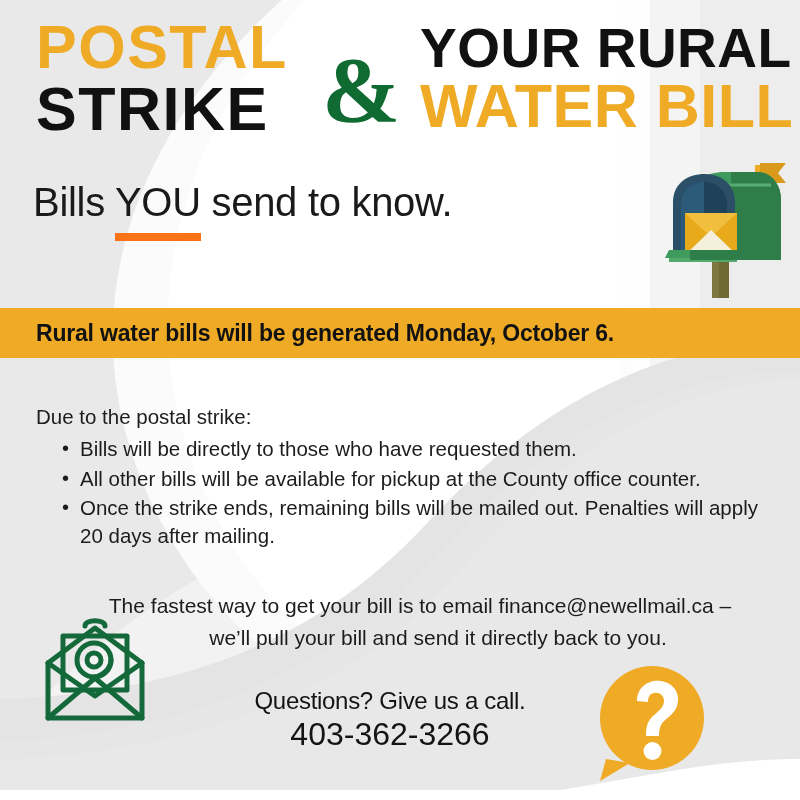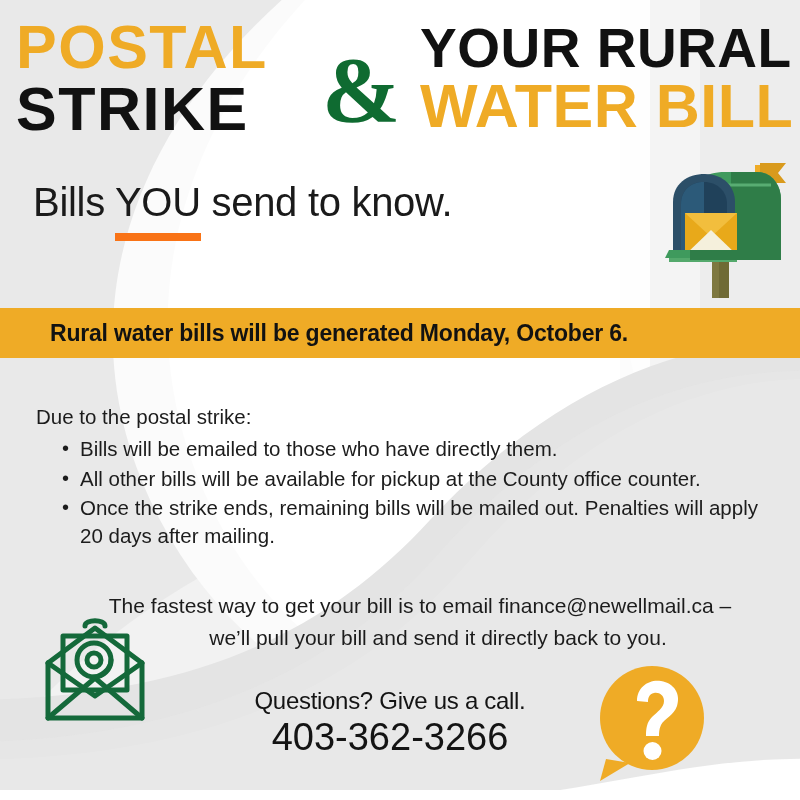--- a/index.html
+++ b/index.html
@@ -15,21 +15,21 @@
   }
   
   .bg-layer{position:absolute;inset:0;overflow:hidden;pointer-events:none;}
   .bg-layer svg{display:block;width:800px;height:800px;}
 
   
   .headline{
     position:absolute;left:0;top:0;width:800px;height:150px;
   }
   .hl-left{
-    position:absolute;left:16px;top:18px;width:330px;
+    position:absolute;left:36px;top:18px;width:330px;
     text-align:left;line-height:0.98;
   }
   .hl-postal{
     display:block;font-size:61px;font-weight:bold;color:#efab26;
     letter-spacing:1.5px;font-family:"Liberation Sans",sans-serif;
   }
   .hl-strike{
     display:block;font-size:61px;font-weight:bold;color:#111111;
     letter-spacing:1.5px;margin-top:2px;font-family:"Liberation Sans",sans-serif;
   }
@@ -63,21 +63,21 @@
 
   
   .mailbox{position:absolute;left:645px;top:150px;width:150px;height:150px;}
 
   
   .banner{
     position:absolute;left:0;top:308px;width:800px;height:50px;
     background:#efab26;display:flex;align-items:center;
   }
   .banner-text{
-    padding-left:50px;font-size:23px;font-weight:bold;color:#121212;
+    padding-left:36px;font-size:23px;font-weight:bold;color:#121212;
     letter-spacing:-0.2px;
   }
 
   
   .body-copy{
     position:absolute;left:36px;top:378px;width:740px;
     color:#1c1c1c;font-size:20.5px;line-height:1.38;margin-top:25px;
   }
   .intro{margin:0 0 4px 0;}
   .bullets{margin:0;padding:0 0 0 26px;list-style:none;}
@@ -95,21 +95,21 @@
 
   
   .email-icon{position:absolute;left:30px;top:618px;width:130px;height:110px;}
 
   
   .questions{
     position:absolute;left:180px;top:688px;width:420px;
     text-align:center;color:#141414;
   }
   .q-line{display:block;font-size:24px;line-height:1.12;letter-spacing:-0.3px;}
-  .q-phone{display:block;font-size:38px;line-height:1.2;letter-spacing:0px;}
+  .q-phone{display:block;font-size:32px;line-height:1.2;letter-spacing:0px;}
   .bubble{position:absolute;left:592px;top:663px;width:120px;height:120px;}
 </style>
 </head>
 <body>
 
 <div class="poster">
 
   <div class="bg-layer">
     <svg viewBox="0 0 800 800" xmlns="http://www.w3.org/2000/svg" aria-hidden="true">
       <rect x="0" y="0" width="800" height="800" fill="#e9e9e9"></rect>
@@ -173,21 +173,21 @@
 
   <div class="banner">
     <span class="banner-text">Rural water bills will be generated Monday, October 6.</span>
   </div>
 
   <div class="body-copy">
     <p class="intro">Due to the postal strike:</p>
     <ul class="bullets">
       <li>
         <span class="dot">•</span>
-        <span>Bills will be emailed to those who have directly them.</span>
+        <span>Bills will be directly to those who have requested them.</span>
       </li>
       <li>
         <span class="dot">•</span>
         <span>All other bills will be available for pickup at the County office counter.</span>
       </li>
       <li>
         <span class="dot">•</span>
         <span>Once the strike ends, remaining bills will be mailed out. Penalties will apply 20 days after mailing.</span>
       </li>
     </ul>

